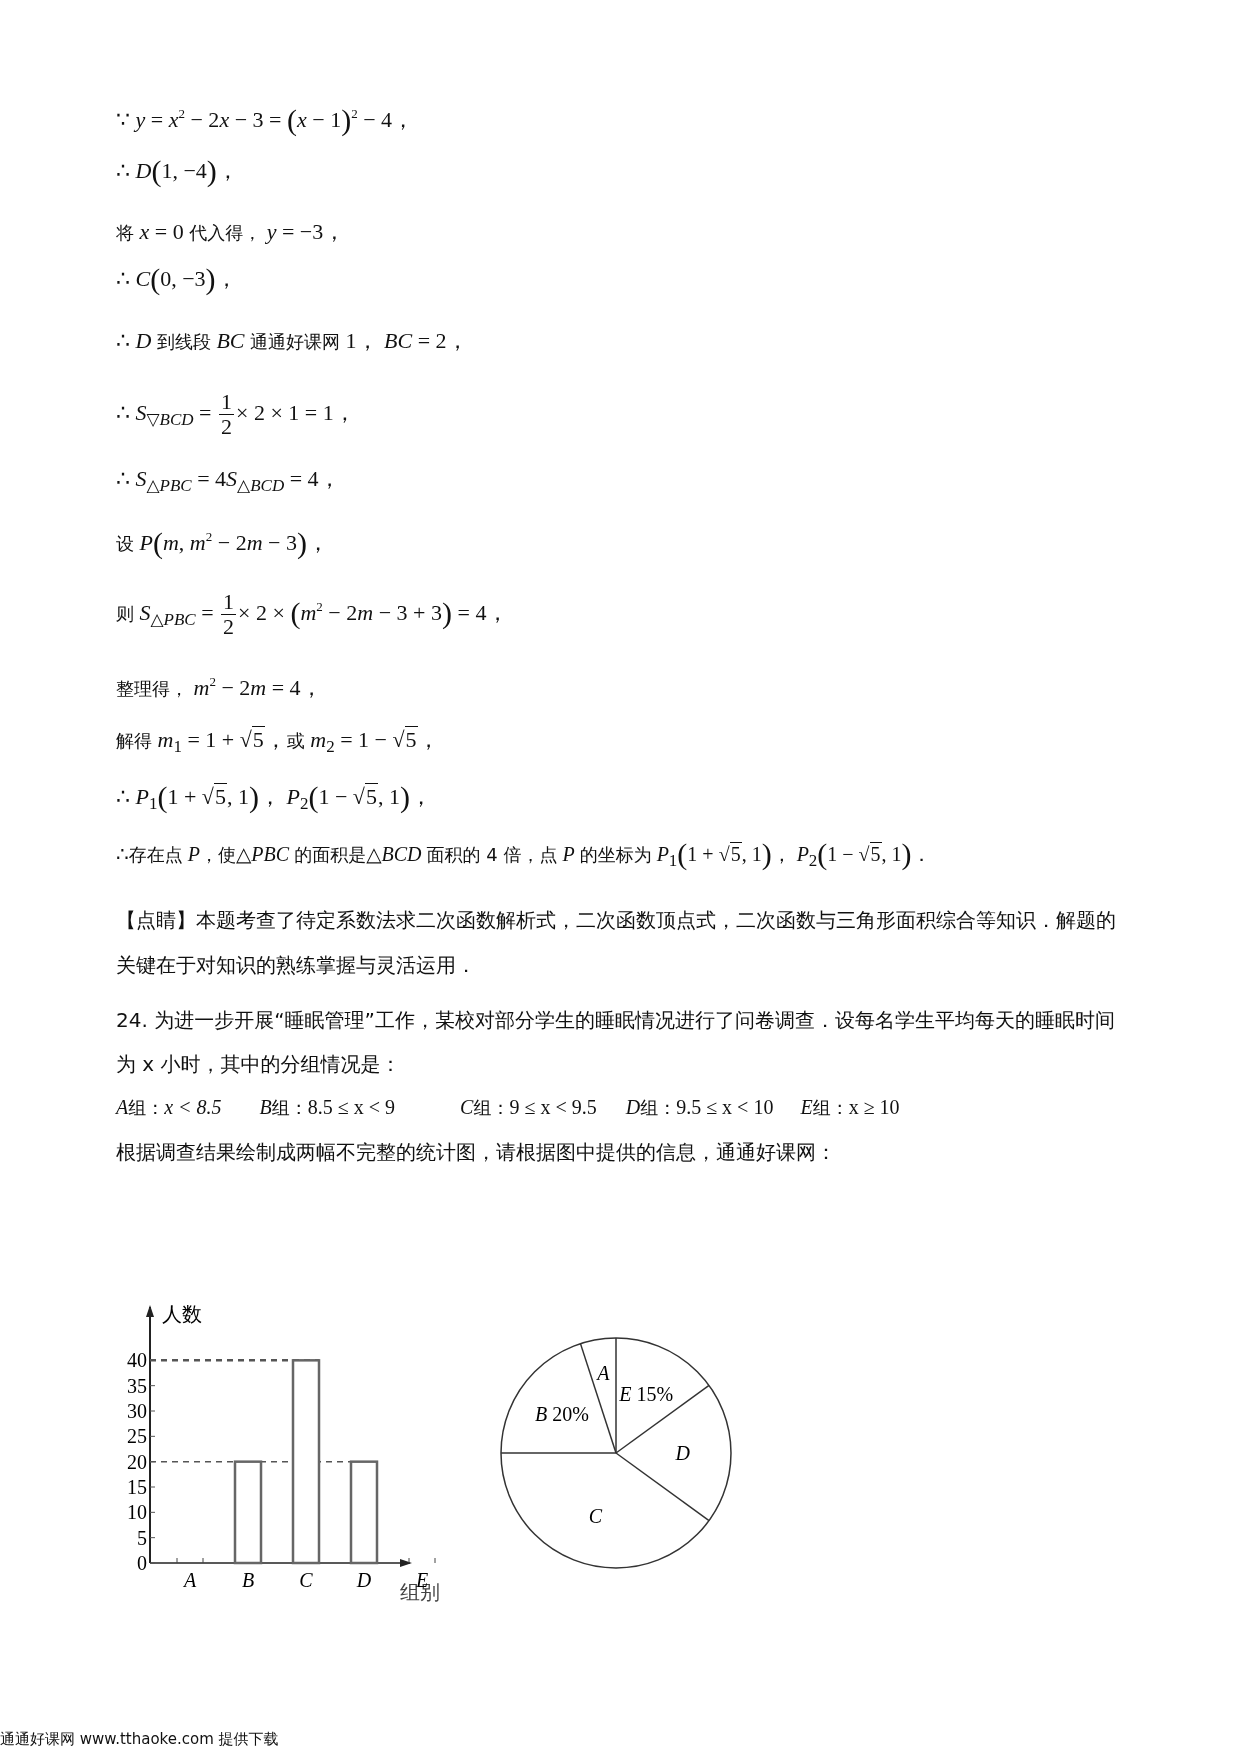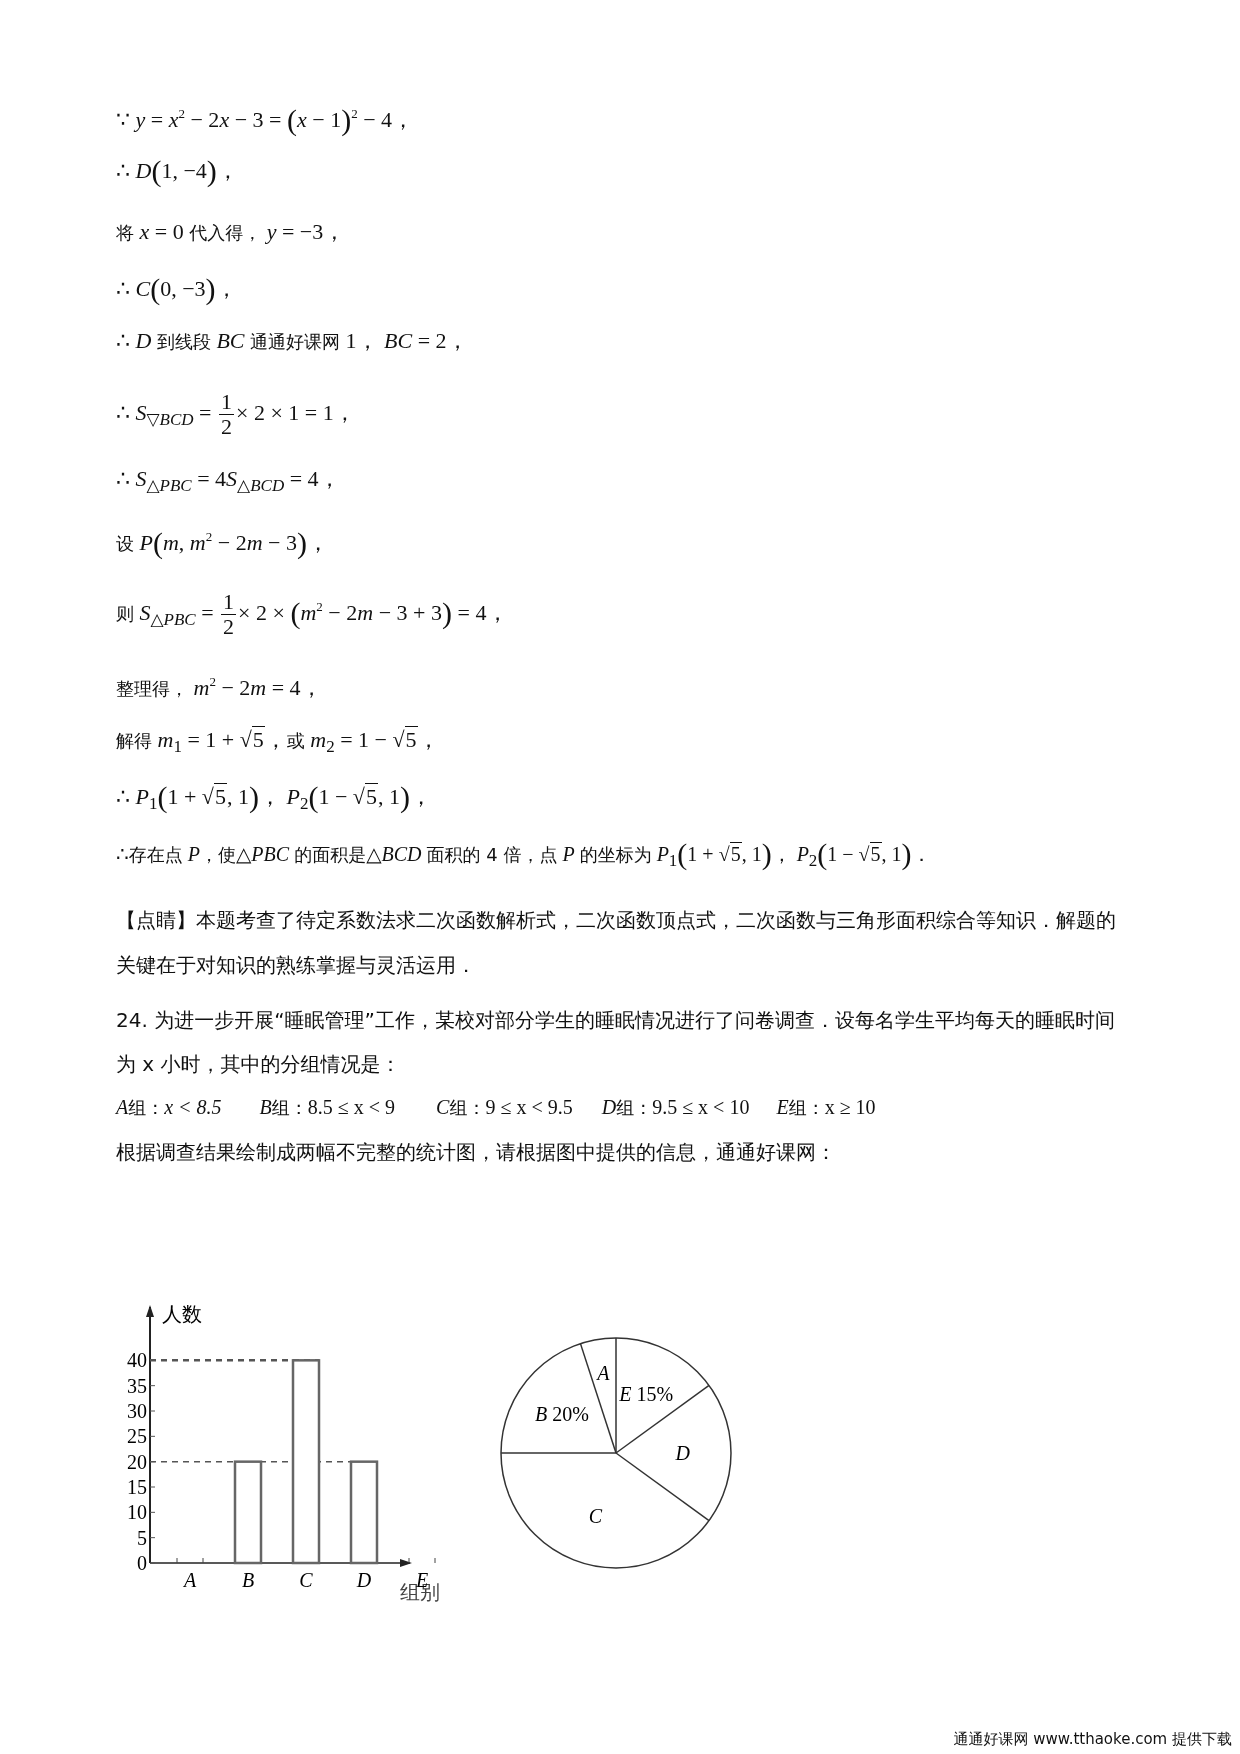--- a/index.html
+++ b/index.html
@@ -12,37 +12,37 @@
   sub { font-size: 17px; vertical-align: -5px; }
   .frac { display: inline-block; vertical-align: middle; text-align: center; margin: 0 2px; font-size: 22px; }
   .frac span { display: block; line-height: 24px; }
   .frac .num { border-bottom: 1.5px solid #111; padding: 0 2px; }
   .sqrt { display: inline-block; }
   .sqrt .rad { border-top: 1.5px solid #111; padding: 0 1px; }
   .big { font-size: 30px; vertical-align: -3px; font-weight: 300; }
   .cjk { font-family: "DejaVu Sans", sans-serif; font-size: 18px; }
   .para { position: absolute; left: 116px; width: 1015px; font-size: 20px; line-height: 28px;
           font-family: "DejaVu Sans", sans-serif; }
-  .footer { position: absolute; top: 1730px; left: 0; width: 1232px; text-align: right;
+  .footer { position: absolute; top: 1730px; left: 0; width: 1232px; text-align: left;
             font-size: 15px; font-family: "DejaVu Sans", sans-serif; }
   svg text { font-family: "Liberation Serif", serif; }
 </style>
 </head>
 <body>
 
 <div class="line math" style="top:100px">
   <span>∵ </span><span class="i">y</span> = <span class="i">x</span><sup>2</sup> − 2<span class="i">x</span> − 3 = <span class="big">(</span><span class="i">x</span> − 1<span class="big">)</span><sup>2</sup> − 4，
 </div>
 <div class="line math" style="top:157px">
   ∴ <span class="i">D</span><span class="big">(</span>1, −4<span class="big">)</span>，
 </div>
 <div class="line math" style="top:218px">
   <span class="cjk">将</span> <span class="i">x</span> = 0 <span class="cjk">代入得，</span> <span class="i">y</span> = −3，
 </div>
-<div class="line math" style="top:275px">
+<div class="line math" style="top:265px">
   ∴ <span class="i">C</span><span class="big">(</span>0, −3<span class="big">)</span>，
 </div>
 <div class="line math" style="top:327px">
   ∴ <span class="i">D</span> <span class="cjk">到线段</span> <span class="i">BC</span> <span class="cjk">通通好课网</span> 1， <span class="i">BC</span> = 2，
 </div>
 <div class="line math" style="top:390px">
   ∴ <span class="i">S</span><sub>▽<span class="i">BCD</span></sub> = <span class="frac"><span class="num">1</span><span>2</span></span>× 2 × 1 = 1，
 </div>
 <div class="line math" style="top:465px">
   ∴ <span class="i">S</span><sub>△<span class="i">PBC</span></sub> = 4<span class="i">S</span><sub>△<span class="i">BCD</span></sub> = 4，
@@ -70,21 +70,21 @@
   <span>【点睛】</span><span>本题考查了待定系数法求二次函数解析式，二次函数顶点式，二次函数与三角形面积综合等知识．解题的关键在于对知识的熟练掌握与灵活运用．</span>
 </div>
 
 <div class="para" style="top:998px; line-height:44px">
   <span>24.</span>
   <span>为进一步开展“睡眠管理”工作，某校对部分学生的睡眠情况进行了问卷调查．设每名学生平均每天的睡眠时间为 x 小时，其中的分组情况是：</span>
 </div>
 
 <div class="line" style="top:1093px; font-size:20px; width:1020px;">
   <span style="margin-right:33px"><span class="i">A</span><span class="cjk">组：</span><span class="i">x &lt; 8.5</span></span>
-  <span style="margin-right:36px"><span class="i">B</span><span class="cjk">组：</span><span>8.5 ≤ x &lt; 9</span></span>
+  <span style="margin-right:60px"><span class="i">B</span><span class="cjk">组：</span><span>8.5 ≤ x &lt; 9</span></span>
   <span style="margin-right:24px"><span class="i">C</span><span class="cjk">组：</span><span>9 ≤ x &lt; 9.5</span></span>
   <span style="margin-right:22px"><span class="i">D</span><span class="cjk">组：</span><span>9.5 ≤ x &lt; 10</span></span>
   <span><span class="i">E</span><span class="cjk">组：</span><span>x ≥ 10</span></span>
 </div>
 
 <div class="para" style="top:1138px">根据调查结果绘制成两幅不完整的统计图，请根据图中提供的信息，通通好课网：</div>
 
 <svg id="bar-chart" style="position:absolute; left:110px; top:1295px;" width="380" height="320">
   <g id="bar-layer">
       <line x1="40" y1="268" x2="40" y2="12" stroke="#222" stroke-width="2"></line>

